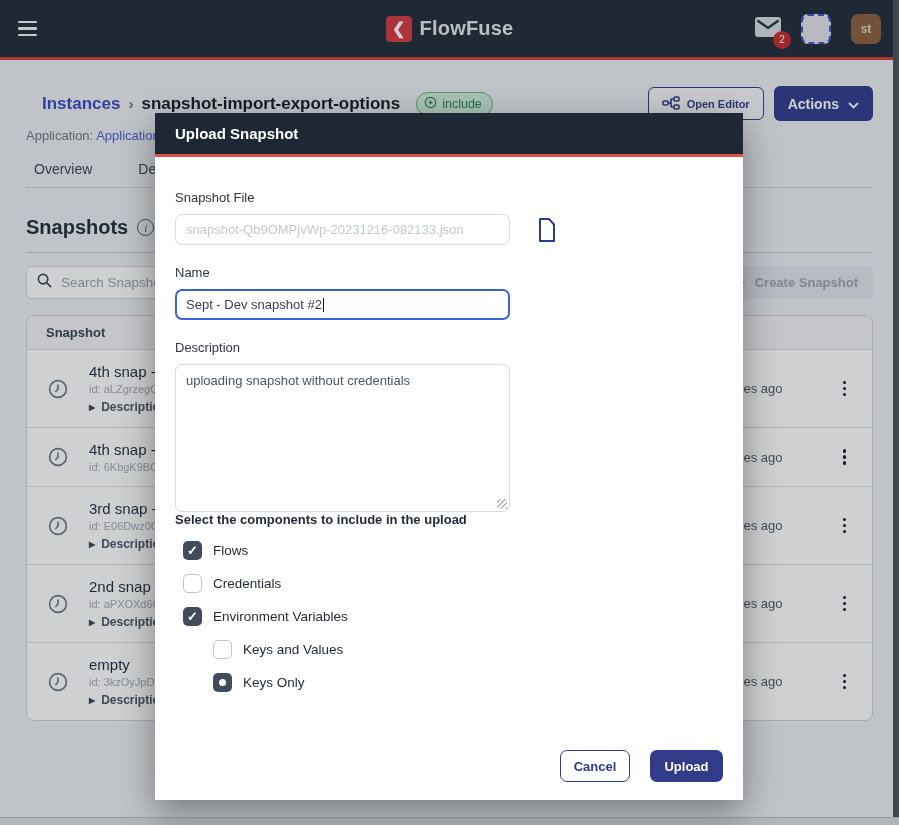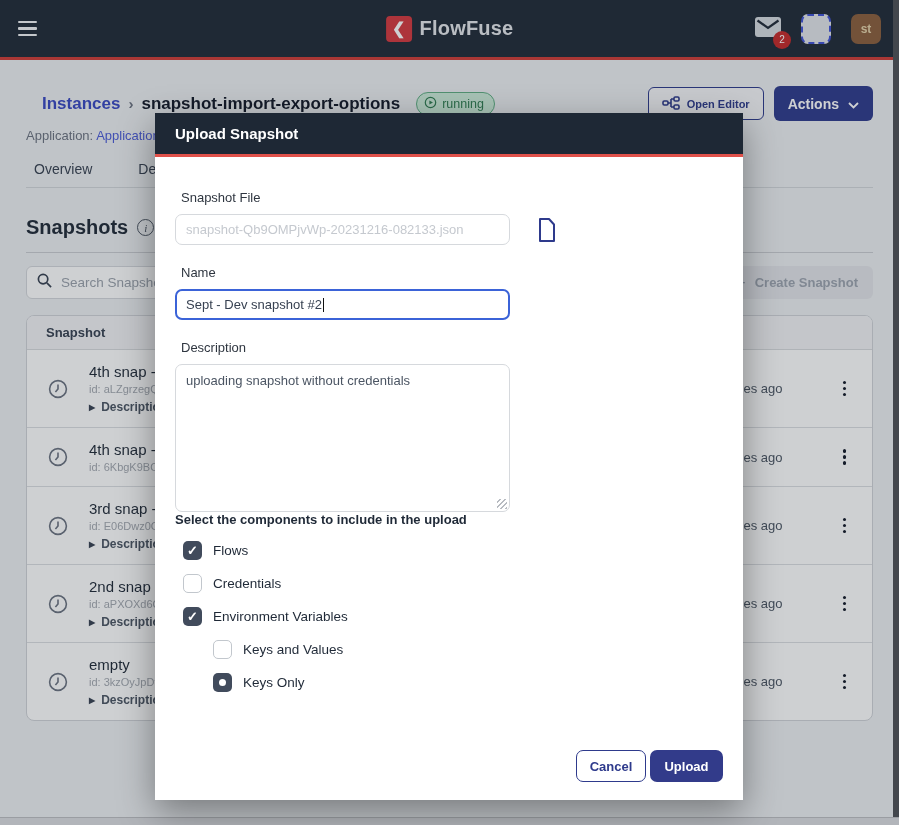--- a/index.html
+++ b/index.html
@@ -81,21 +81,21 @@
   .right-strip{ position:absolute; top:0; right:0; width:6px; height:100%; background:#43474d; z-index:6;}
   .bottom-strip{ position:absolute; left:0; right:0; bottom:0; height:8px; background:#b2b5ba;
     border-top:1px solid #9a9da2; z-index:6;}
 
   
   .modal{ position:absolute; left:155px; top:113px; width:588px; height:687px; background:#fff; z-index:10;
     box-shadow:0 12px 34px rgba(0,0,0,0.38); display:flex; flex-direction:column;}
   .modal-header{ height:44px; flex-shrink:0; background:#1e2835; border-bottom:3px solid #e0514a;
     display:flex; align-items:center; padding:0 20px; color:#fff; font-size:15px; font-weight:bold;}
   .modal-body{ flex:1; padding:14px 20px 0 20px; position:relative;}
-  .f-label{ font-size:13px; color:#2f3640; margin:20px 0 9px 6px;}
+  .f-label{ font-size:13px; color:#2f3640; margin:20px 0 9px 0;}
   .f-label:first-child{ margin-top:19px;}
   .file-row{ display:flex; align-items:flex-end; gap:27px;}
   .file-input{ width:335px; height:31px; border:1px solid #d6d9dd; border-radius:7px; padding:0 10px;
     font-size:13px; color:#374151; font-family:"Liberation Sans",sans-serif; outline:none;}
   .file-input::placeholder{ color:#c5c9cf;}
   .doc-btn{ background:none; border:none; cursor:pointer; display:flex;}
   .name-input{ width:335px; height:31px; border:2px solid #3b63d8; border-radius:7px; padding:0 9px;
     font-size:13px; color:#374151; display:flex; align-items:center;}
   .caret{ display:inline-block; width:1px; height:14px; background:#111; margin-left:1px;}
   .desc-area{ width:335px; height:148px; border:1px solid #d6d9dd; border-radius:7px; padding:8px 10px;
@@ -104,21 +104,21 @@
     background:repeating-linear-gradient(135deg,transparent 0 2px,#b7bbc1 2px 3.5px);}
   .comp-label{ font-size:13px; font-weight:bold; color:#1f2937; }
   .comp-row{ display:flex; align-items:center; gap:11px; margin:14px 0 0 8px; cursor:pointer;}
   .comp-row.indent{ margin-left:38px;}
   .box{ width:19px; height:19px; border-radius:5px; flex-shrink:0; display:flex; align-items:center; justify-content:center;}
   .box.checked{ background:#414b5c; color:#fff; font-size:13px; font-weight:bold;}
   .box.unchecked{ background:#fff; border:1.5px solid #c2c7cd;}
   .box.radio-on{ background:#414b5c;}
   .box.radio-on i{ width:7px; height:7px; border-radius:50%; background:#fff; display:block;}
   .comp-text{ font-size:13.5px; color:#1f2937;}
-  .modal-footer{ flex-shrink:0; display:flex; justify-content:flex-end; gap:4px; padding:0 20px 18px 0;}
+  .modal-footer{ flex-shrink:0; display:flex; justify-content:flex-end; gap:20px; padding:0 20px 18px 0;}
   .btn-cancel{ width:70px; height:32px; background:#fff; border:1px solid #2e3a8c; border-radius:7px;
     color:#2e3a8c; font-size:13px; font-weight:bold; cursor:pointer; font-family:"Liberation Sans",sans-serif;}
   .btn-upload{ width:73px; height:32px; background:#323b8a; border:none; border-radius:7px;
     color:#fff; font-size:13px; font-weight:bold; cursor:pointer; font-family:"Liberation Sans",sans-serif;}
 </style>
 </head>
 <body>
 
 <div class="screen">
 
@@ -153,21 +153,21 @@
         <span class="crumb-root">Instances</span>
         <span class="crumb-sep">›</span>
         <span class="crumb-cur">snapshot-import-export-options</span>
         <span class="pill">
           <span>
             <svg width="13" height="13" viewBox="0 0 16 16">
                 <circle cx="8" cy="8" r="6.4" fill="none" stroke="#2f7d51" stroke-width="1.5"></circle>
                 <path d="M6.6 5.4 L11 8 L6.6 10.6 Z" fill="#2f7d51"></path>
               </svg>
           </span>
-          <span>running</span>
+          <span>include</span>
         </span>
         <div class="hdr-btns">
           <button class="btn-open-editor">
             <span>
               <svg width="18" height="14" viewBox="0 0 18 14" stroke="#2e3a8c" fill="none" stroke-width="1.6">
                   <rect x="1" y="5" width="5" height="4" rx="1.2"></rect>
                   <rect x="12" y="1" width="5" height="4" rx="1.2"></rect>
                   <rect x="12" y="9" width="5" height="4" rx="1.2"></rect>
                   <path d="M6 7 H9 M9 3 H12 M9 11 H12 M9 3 V11"></path>
                 </svg>

